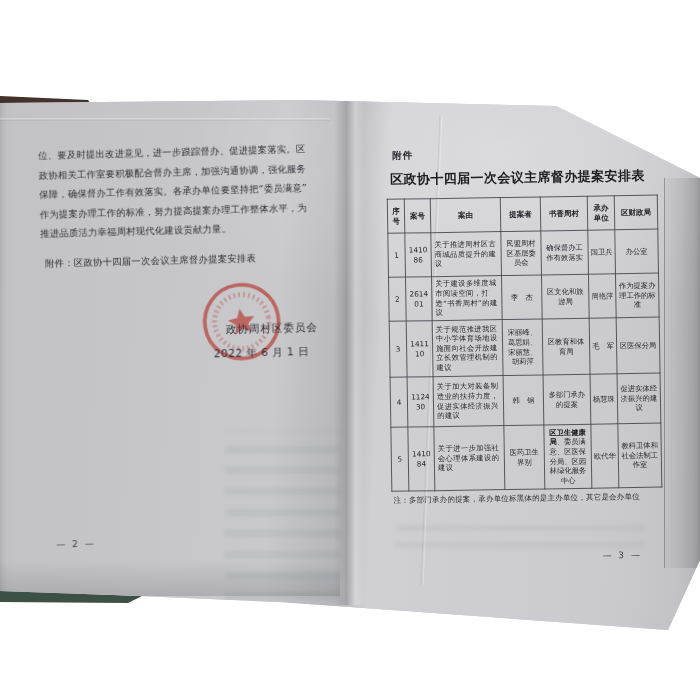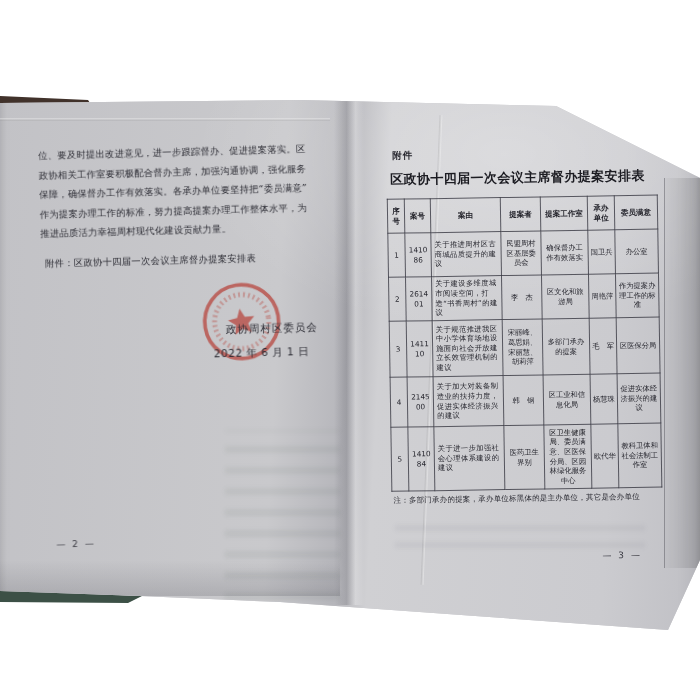--- a/index.html
+++ b/index.html
@@ -56,21 +56,21 @@
     transform-origin:0 0;color:#26262e;}
   .rp-attach{padding-left:14px;font-size:9.5px;font-weight:bold;letter-spacing:1px;}
   .rp-title{margin-top:8px;width:278px;text-align:center;font-size:13px;font-weight:bold;
     letter-spacing:.4px;color:#1c1c22;white-space:nowrap;}
   .rp-table{margin:10px 0 0 8px;border-collapse:collapse;width:270px;table-layout:fixed;}
   .rp-table th,.rp-table td{border:1px solid rgba(55,55,65,.8);padding:1px 2px;
     font-size:7.3px;line-height:9.6px;text-align:center;vertical-align:middle;
     word-break:break-all;overflow:hidden;}
   .rp-table th{font-weight:bold;font-size:7.5px;color:#1e1e26;}
   .rp-table td.subject{text-align:left;padding:2px 3px;letter-spacing:.4px;}
-  .rp-table .bold-unit{font-weight:normal;color:#101016;}
+  .rp-table .bold-unit{font-weight:bold;color:#101016;}
   tr.h-row{height:34px;} tr.r1{height:44px;} tr.r2{height:44px;} tr.r3{height:56px;}
   tr.r4{height:50px;} tr.r5{height:64px;}
   .rp-note{margin:4px 0 0 10px;font-size:7.5px;letter-spacing:.2px;white-space:nowrap;color:#2a2a32;}
   .pagenum-right{position:absolute;left:218px;top:404px;font-size:9px;letter-spacing:2px;color:#3a3a42;white-space:nowrap;}
 </style>
 </head>
 <body>
 
 <div class="stage">
 
@@ -121,23 +121,23 @@
             <col style="width:47px">
             <col style="width:27px">
             <col style="width:43px">
         </colgroup>
         <thead>
           <tr class="h-row">
             <th>序号</th>
             <th>案号</th>
             <th>案由</th>
             <th>提案者</th>
-            <th>提案工作室</th>
+            <th>书香周村</th>
             <th>承办单位</th>
-            <th>委员满意</th>
+            <th>区财政局</th>
           </tr>
         </thead>
         <tbody>
           <tr class="r1">
             <td>1</td>
             <td>141086</td>
             <td class="subject">关于推进周村区古商城品质提升的建议</td>
             <td>民盟周村区基层委员会</td>
             <td><span class="bold-unit"></span><span>确保督办工作有效落实</span></td>
             <td>国卫兵</td>
@@ -150,30 +150,30 @@
             <td>李　杰</td>
             <td><span class="bold-unit"></span><span>区文化和旅游局</span></td>
             <td>周艳萍</td>
             <td>作为提案办理工作的标准</td>
           </tr>
           <tr class="r3">
             <td>3</td>
             <td>141110</td>
             <td class="subject">关于规范推进我区中小学体育场地设施面向社会开放建立长效管理机制的建议</td>
             <td>宋丽峰、葛思娟、宋丽慧、胡莉萍</td>
-            <td><span class="bold-unit"></span><span>多部门承办的提案</span></td>
+            <td><span class="bold-unit"></span><span>区教育和体育局</span></td>
             <td>毛　军</td>
             <td>区医保分局</td>
           </tr>
           <tr class="r4">
             <td>4</td>
-            <td>214500</td>
+            <td>112430</td>
             <td class="subject">关于加大对装备制造业的扶持力度，促进实体经济振兴的建议</td>
             <td>韩　钢</td>
-            <td><span class="bold-unit"></span><span>区工业和信息化局</span></td>
+            <td><span class="bold-unit"></span><span>多部门承办的提案</span></td>
             <td>杨慧珠</td>
             <td>促进实体经济振兴的建议</td>
           </tr>
           <tr class="r5">
             <td>5</td>
             <td>141084</td>
             <td class="subject">关于进一步加强社会心理体系建设的建议</td>
             <td>医药卫生界别</td>
             <td><span class="bold-unit">区卫生健康局</span><span>、委员满意、区医保分局、区园林绿化服务中心</span></td>
             <td>欧代华</td>

